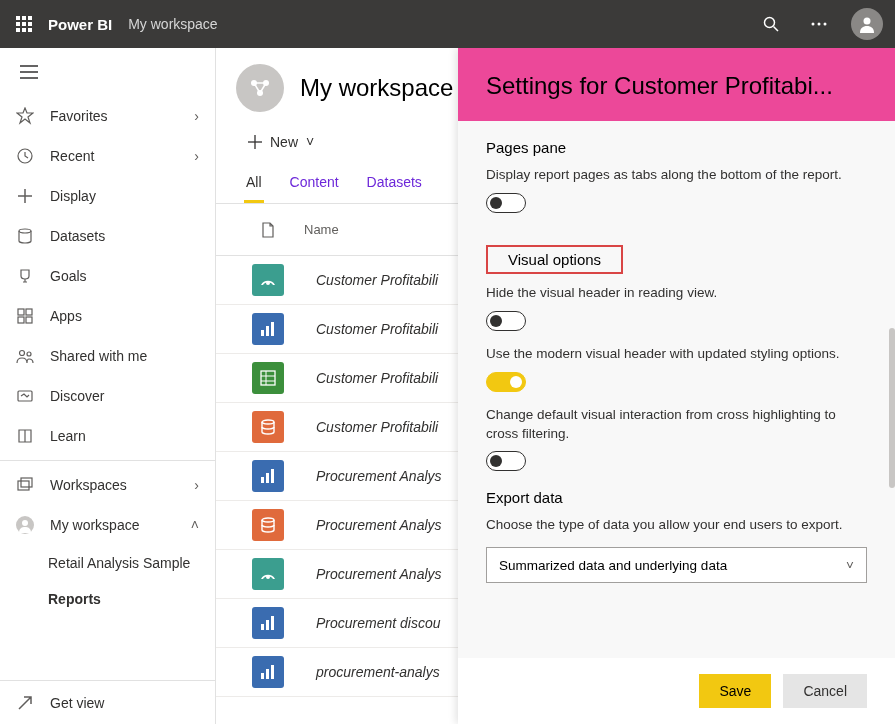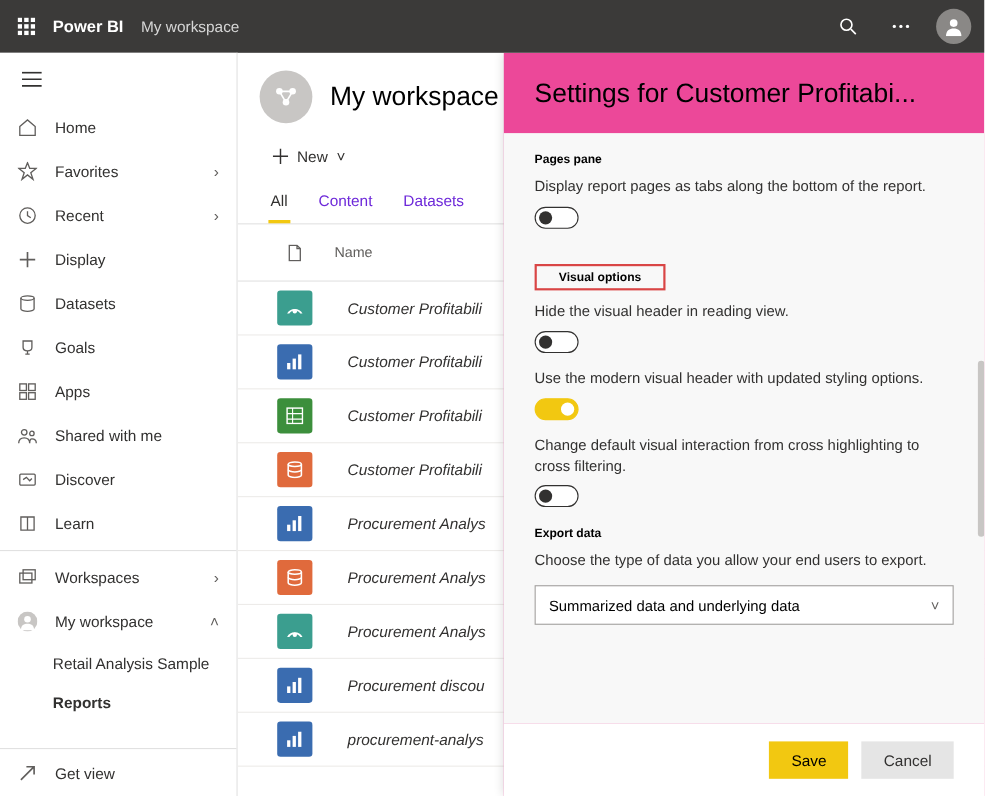--- a/index.html
+++ b/index.html
@@ -47,21 +47,21 @@
     .type-teal { background: #3b9e8f; }
     .type-blue { background: #3a6cb0; }
     .type-green { background: #3c8f3c; }
     .type-orange { background: #e06a3c; }
     .row-name { padding-left: 24px; color: #323130; font-style: italic; }
     
     
     .panel { position: absolute; top: 0; right: 0; bottom: 0; width: 437px; background: #ec4899; box-shadow: -2px 0 8px rgba(0,0,0,0.12); display: flex; flex-direction: column; z-index: 10; }
     .panel-header { padding: 24px 28px 20px; font-size: 24px; font-weight: 400; border-bottom: 1px solid transparent; }
     .panel-body { flex: 1; overflow-y: auto; padding: 0 28px 12px; background: #f8f8f8; }
-    .section-title { font-size: 11px; font-weight: 700; margin-top: 18px; margin-bottom: 10px; }
+    .section-title { font-size: 15px; font-weight: 400; margin-top: 18px; margin-bottom: 10px; }
     .section-title.highlighted { border: 2px solid #d94545; padding: 4px 20px; display: inline-block; }
     .setting-desc { font-size: 13.5px; color: #323130; line-height: 1.4; margin-bottom: 8px; }
     .toggle { width: 40px; height: 20px; border-radius: 10px; border: 1px solid #323130; background: #fff; position: relative; cursor: pointer; margin-bottom: 14px; }
     .toggle::after { content: ''; position: absolute; width: 12px; height: 12px; border-radius: 50%; background: #323130; top: 3px; left: 3px; }
     .toggle.on { background: #f2c811; border-color: #f2c811; }
     .toggle.on::after { background: #fff; left: auto; right: 3px; }
     .select-box { width: 100%; height: 36px; border: 1px solid #a19f9d; background: #fff; padding: 0 32px 0 12px; font-size: 13.5px; cursor: pointer; appearance: none; position: relative; display: flex; align-items: center; margin-top: 12px; }
     .select-box::after { content: '˅'; position: absolute; right: 12px; color: #605e5c; }
     .panel-footer { padding: 16px 28px; display: flex; justify-content: flex-end; gap: 12px; background: #fff; }
     .btn { height: 34px; padding: 0 20px; border: none; font-size: 14px; cursor: pointer; }
@@ -115,28 +115,20 @@
 
   <div class="sidebar">
     <div class="hamburger">
       <svg width="18" height="14" viewBox="0 0 18 14" stroke="#323130" stroke-width="1.5">
           <line x1="0" y1="1" x2="18" y2="1"></line>
           <line x1="0" y1="7" x2="18" y2="7"></line>
           <line x1="0" y1="13" x2="18" y2="13"></line>
         </svg>
     </div>
 
-    <div class="nav-item">
-      <span class="nav-icon">
-          <svg width="18" height="18" viewBox="0 0 18 18" fill="none" stroke="#605e5c" stroke-width="1.2">
-            <path d="M2 8 L9 2 L16 8 L16 16 L2 16 Z"></path>
-          </svg>
-        </span>
-      <span class="nav-label">Home</span>
-    </div>
     <div class="nav-item">
       <span class="nav-icon">
           <svg width="18" height="18" viewBox="0 0 18 18" fill="none" stroke="#605e5c" stroke-width="1.2">
             <path d="M9 1 L11 6 L17 6 L12 10 L14 16 L9 12 L4 16 L6 10 L1 6 L7 6 Z"></path>
           </svg>
         </span>
       <span class="nav-label">Favorites</span>
       <span class="nav-chevron">›</span>
     </div>
     <div class="nav-item">

